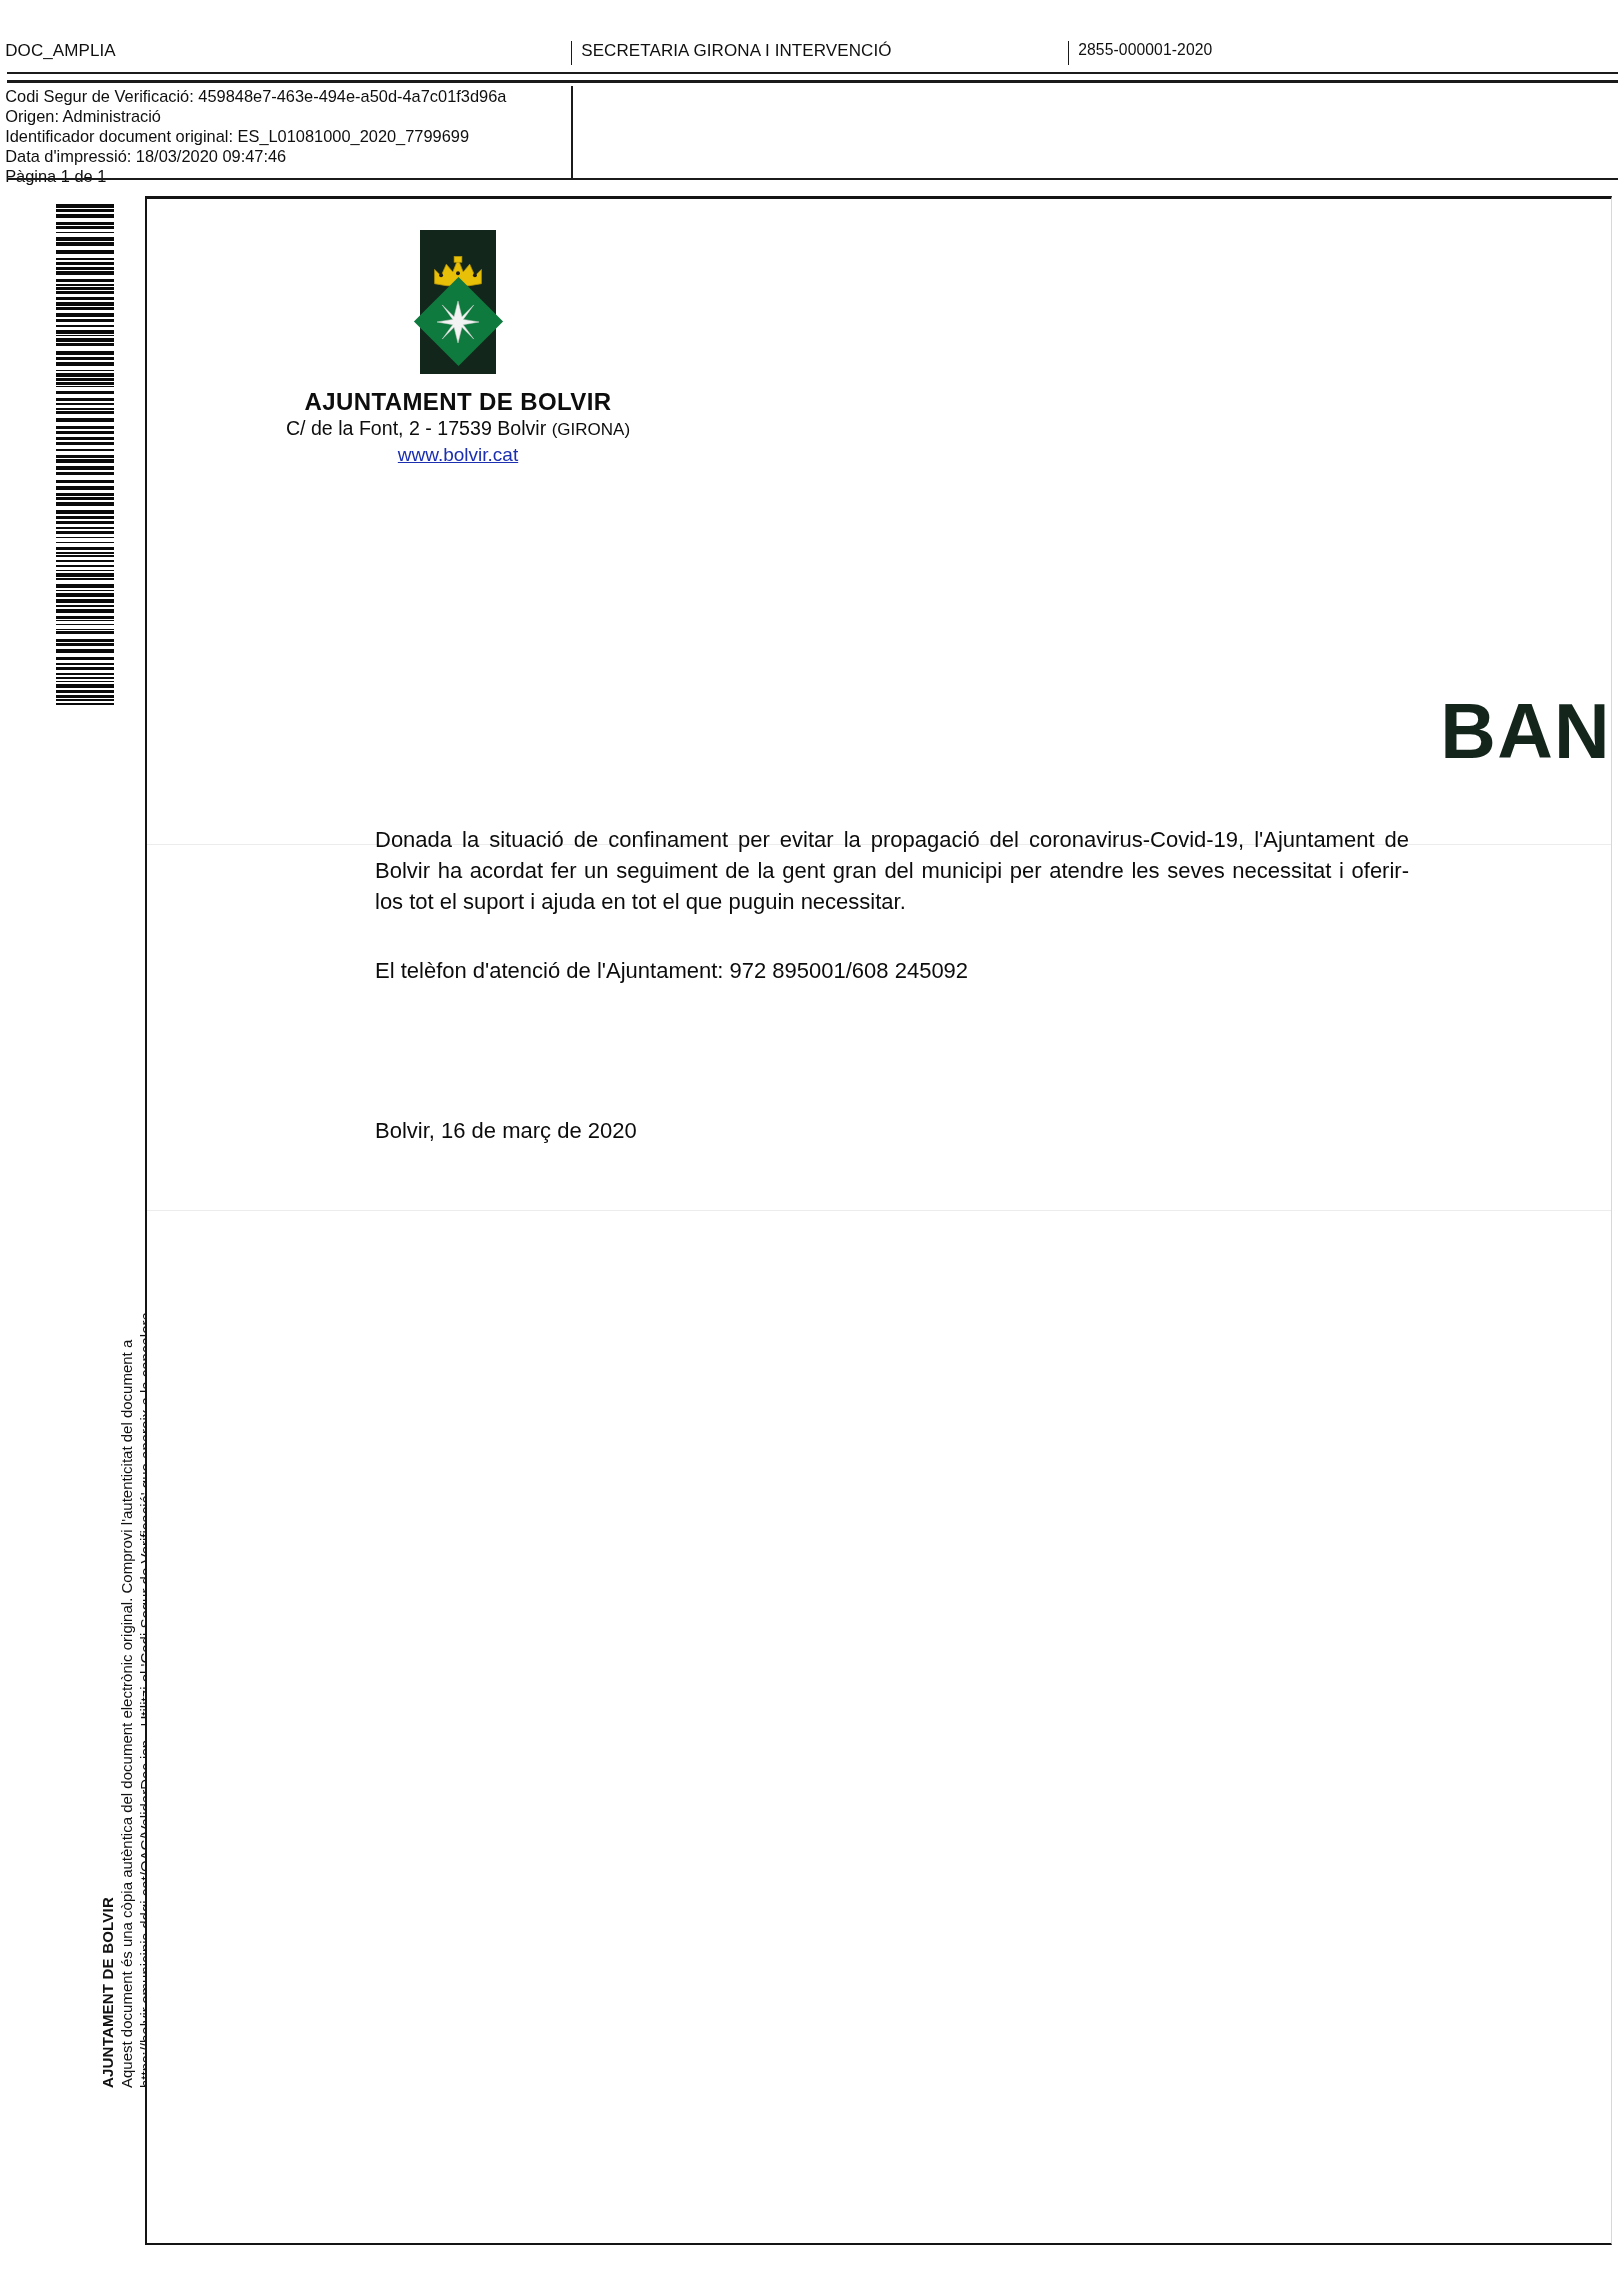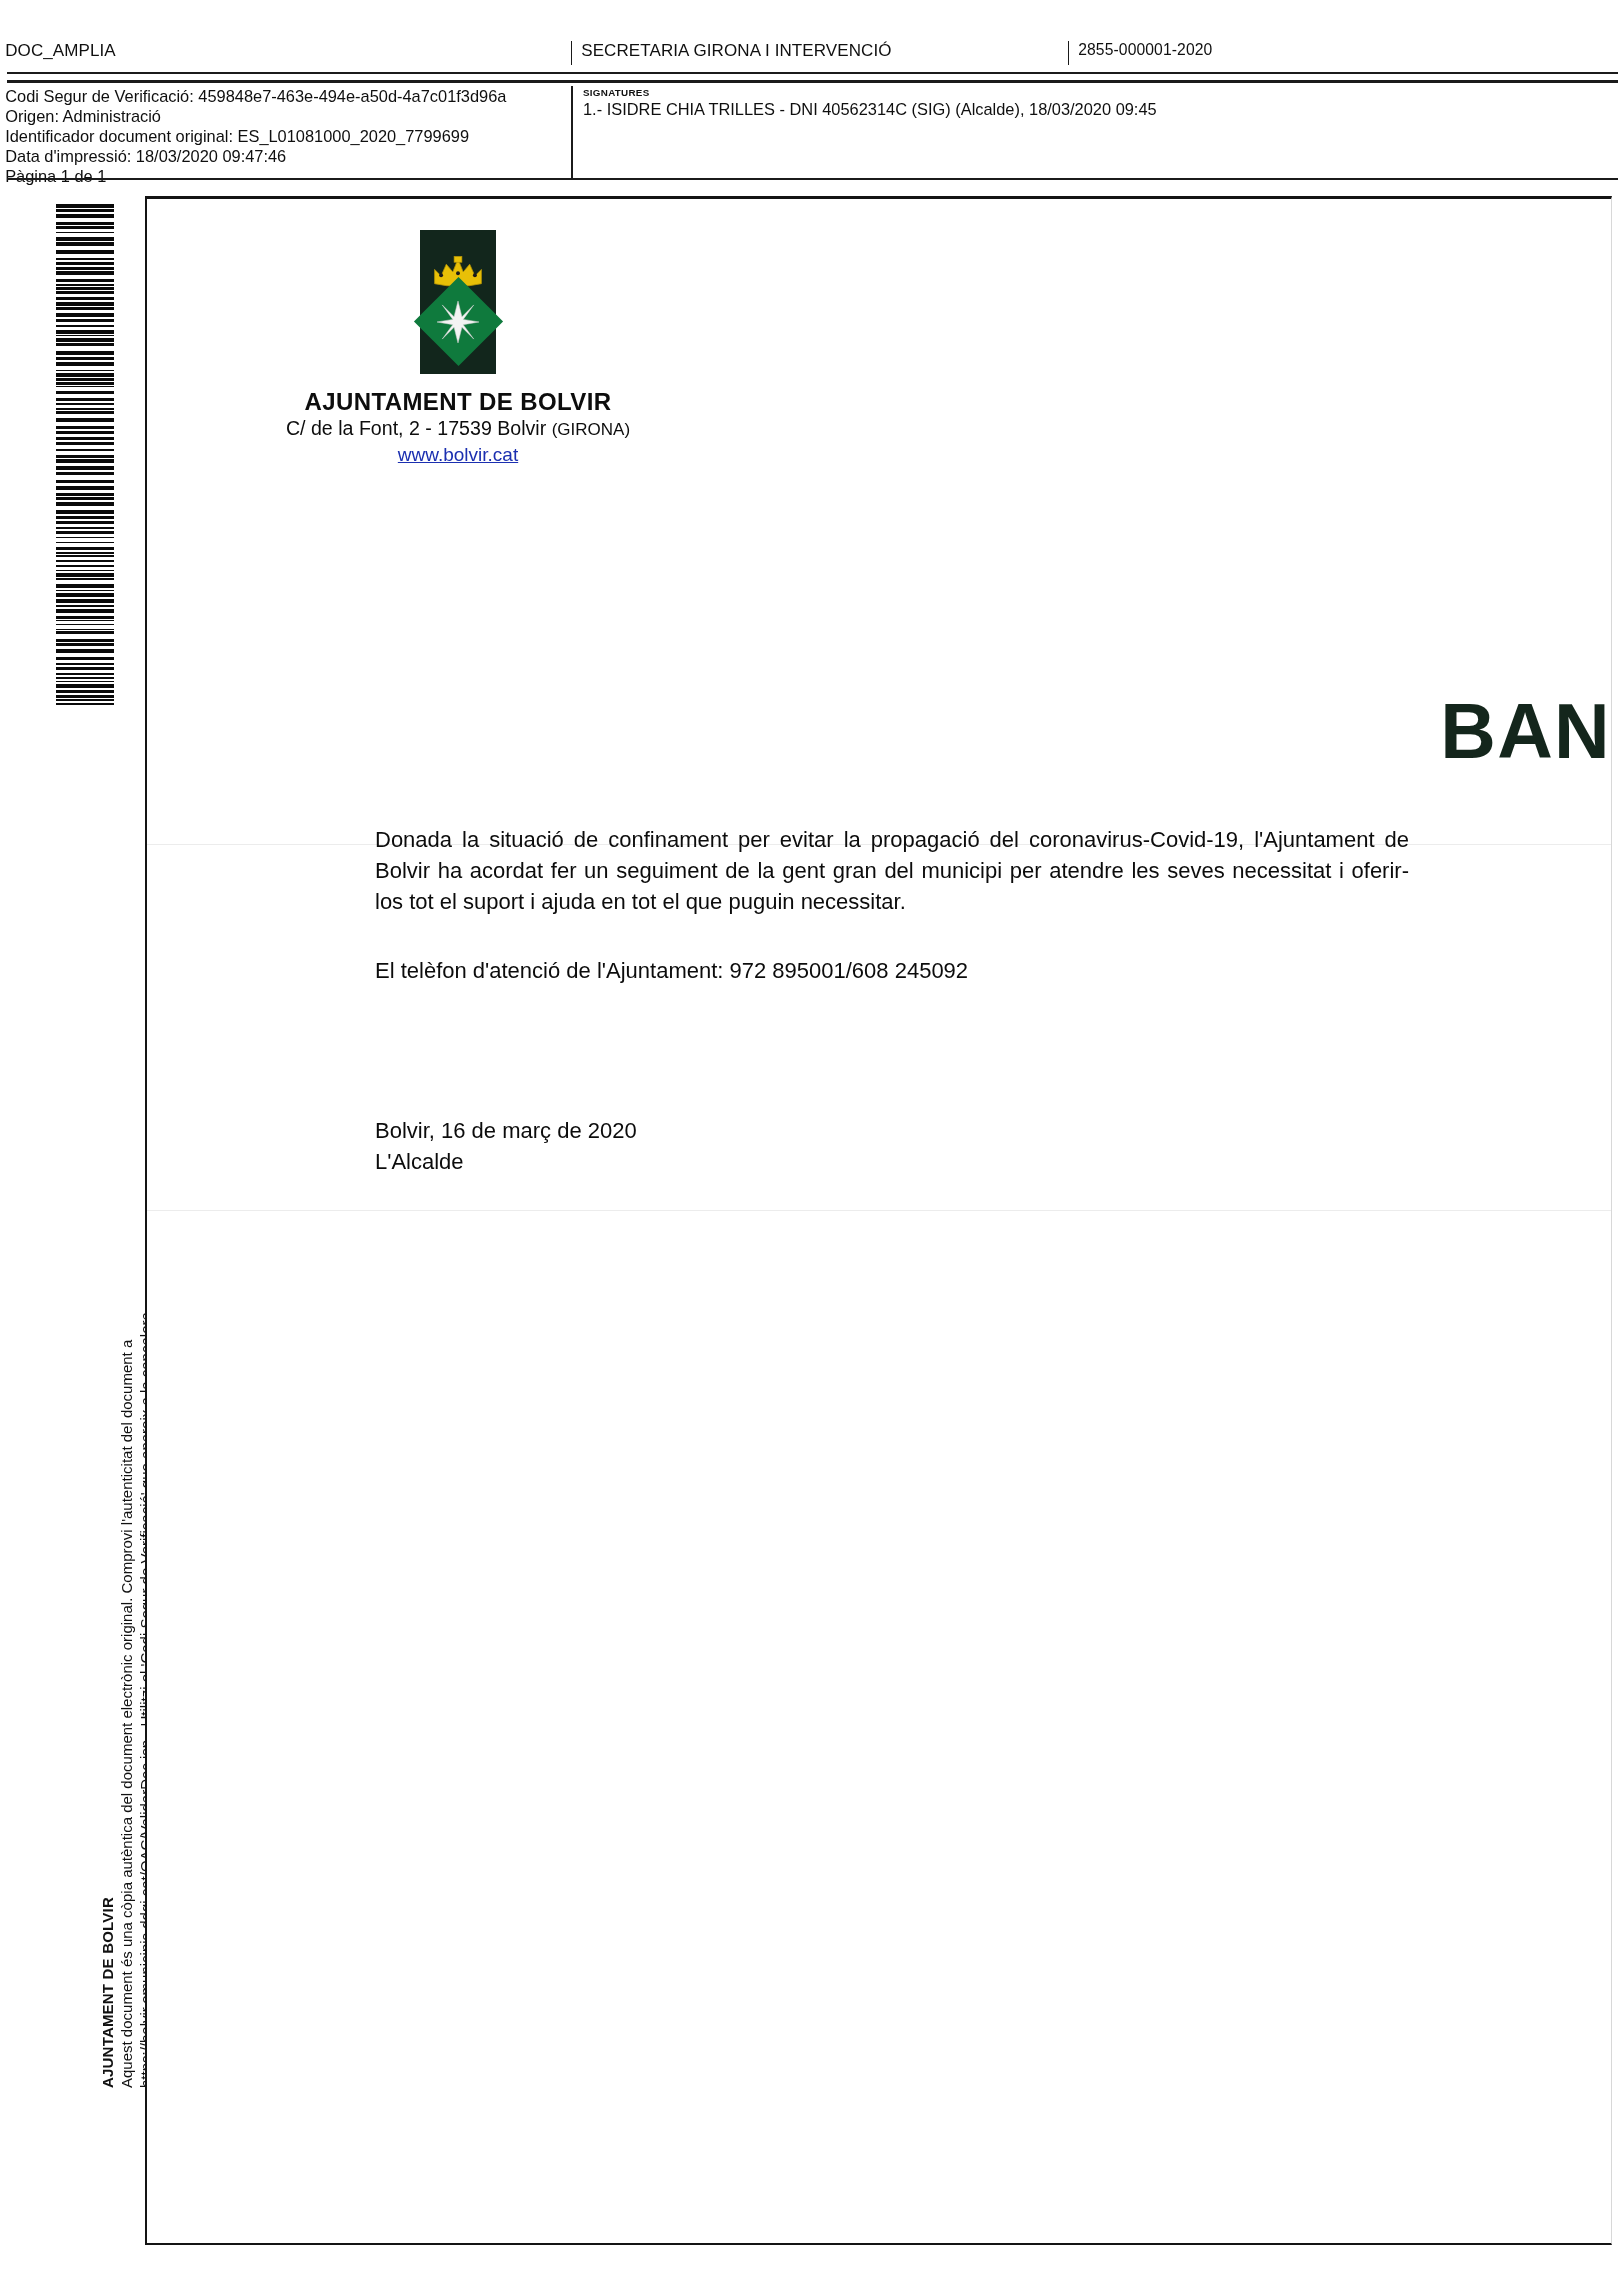--- a/index.html
+++ b/index.html
@@ -272,24 +272,20 @@
 
   <div class="meta-body">
     <div class="meta-left">
       <div class="line">Codi Segur de Verificació: 459848e7-463e-494e-a50d-4a7c01f3d96a</div>
       <div class="line">Origen: Administració</div>
       <div class="line">Identificador document original: ES_L01081000_2020_7799699</div>
       <div class="line">Data d'impressió: 18/03/2020 09:47:46</div>
       <div class="line">Pàgina 1 de 1</div>
     </div>
     <div class="meta-divider-v"></div>
-    <div class="meta-right">
-      <div class="sig-caption">SIGNATURES</div>
-      <div class="sig-line">1.- ISIDRE CHIA TRILLES - DNI 40562314C (SIG) (Alcalde), 18/03/2020 09:45</div>
-    </div>
   </div>
 
   <div class="rule r3"></div>
 </div>
 
 <div id="barcode">
     <div class="bar" style="top: 0px; height: 3.9px;"></div>
     <div class="bar" style="top: 5.2px; height: 2.6px;"></div>
     <div class="bar" style="top: 9.8px; height: 3.9px;"></div>
     <div class="bar" style="top: 17.7px; height: 3.3px;"></div>
@@ -421,17 +417,16 @@
 
   <div id="ban-title">BAN</div>
 
   <div id="body-block">
     <p class="para">Donada la situació de confinament per evitar la propagació del coronavirus-Covid-19, l'Ajuntament de Bolvir ha acordat fer un seguiment de la gent gran del municipi per atendre les seves necessitat i oferir-los tot el suport i ajuda en tot el que puguin necessitar.</p>
     <p class="phone">El telèfon d'atenció de l'Ajuntament: 972 895001/608 245092</p>
   </div>
 
   <div id="sign-block">
     <div class="sline">Bolvir, 16 de març de 2020</div>
-    <div class="sline">L'Alcalde</div>
   </div>
 
 </div>
 
 
 </body></html>

